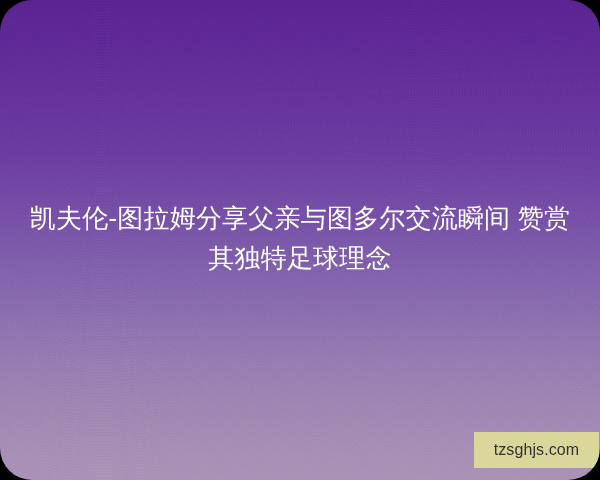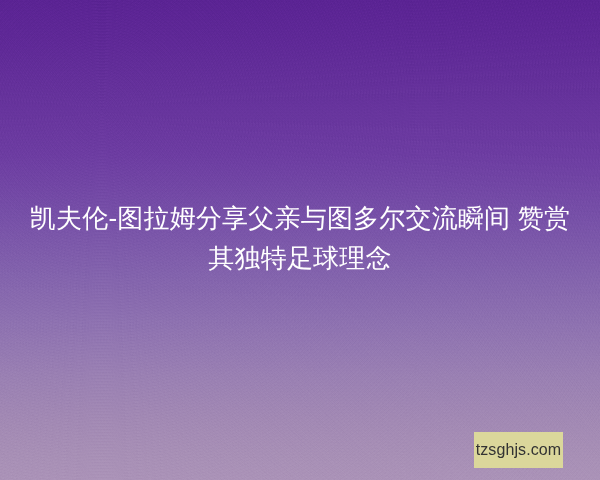--- a/index.html
+++ b/index.html
@@ -7,20 +7,21 @@
     padding: 0;
     background: #000;
   }
 
   #stage {
     position: relative;
     width: 600px;
     height: 480px;
     overflow: hidden;
     font-family: "Liberation Sans", "DejaVu Sans", sans-serif;
+    border-radius: 32px;
   }
 
   
   .bg-gradient {
     position: absolute;
     inset: 0;
     background: linear-gradient(
       180deg,
       #5b2394   0%,
       #5f2897   8%,
@@ -107,21 +108,21 @@
     white-space: normal;
     word-break: break-word;
     text-rendering: optimizeLegibility;
   }
 
   
   .watermark {
     position: absolute;
     left: 474px;
     top: 432px;
-    width: 89px;
+    width: 125px;
     height: 36px;
     background: #dbd79b;
     display: flex;
     align-items: center;
     justify-content: center;
     color: #333333;
     font-size: 16px;
     letter-spacing: 0.1px;
     font-weight: 400;
   }

